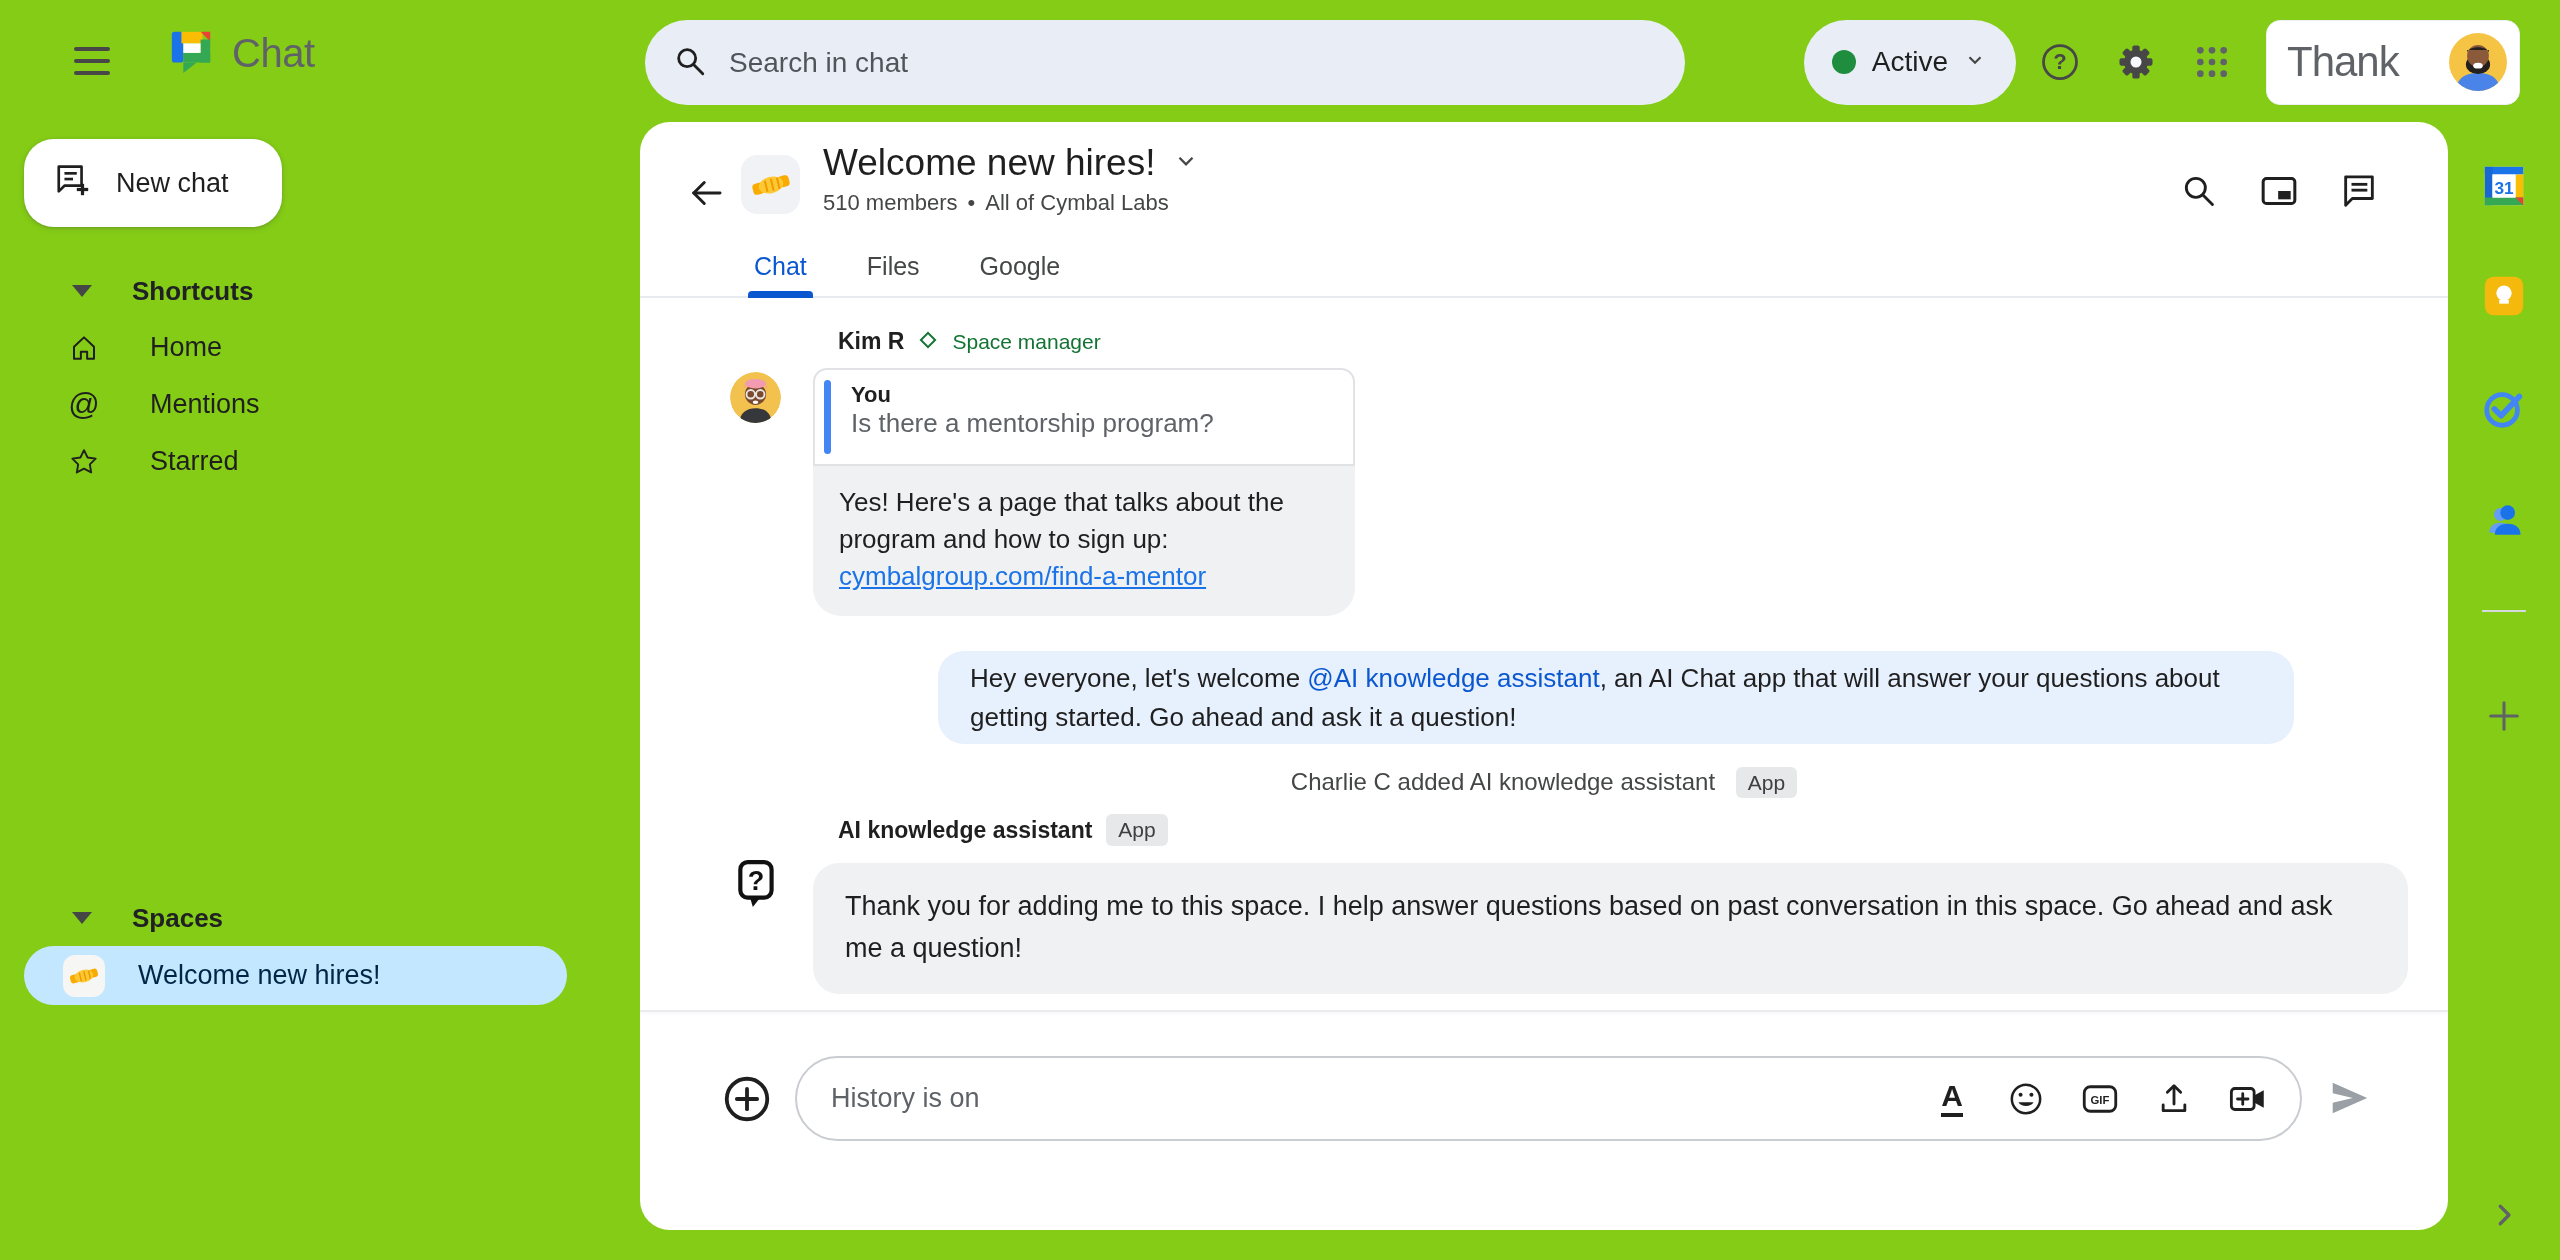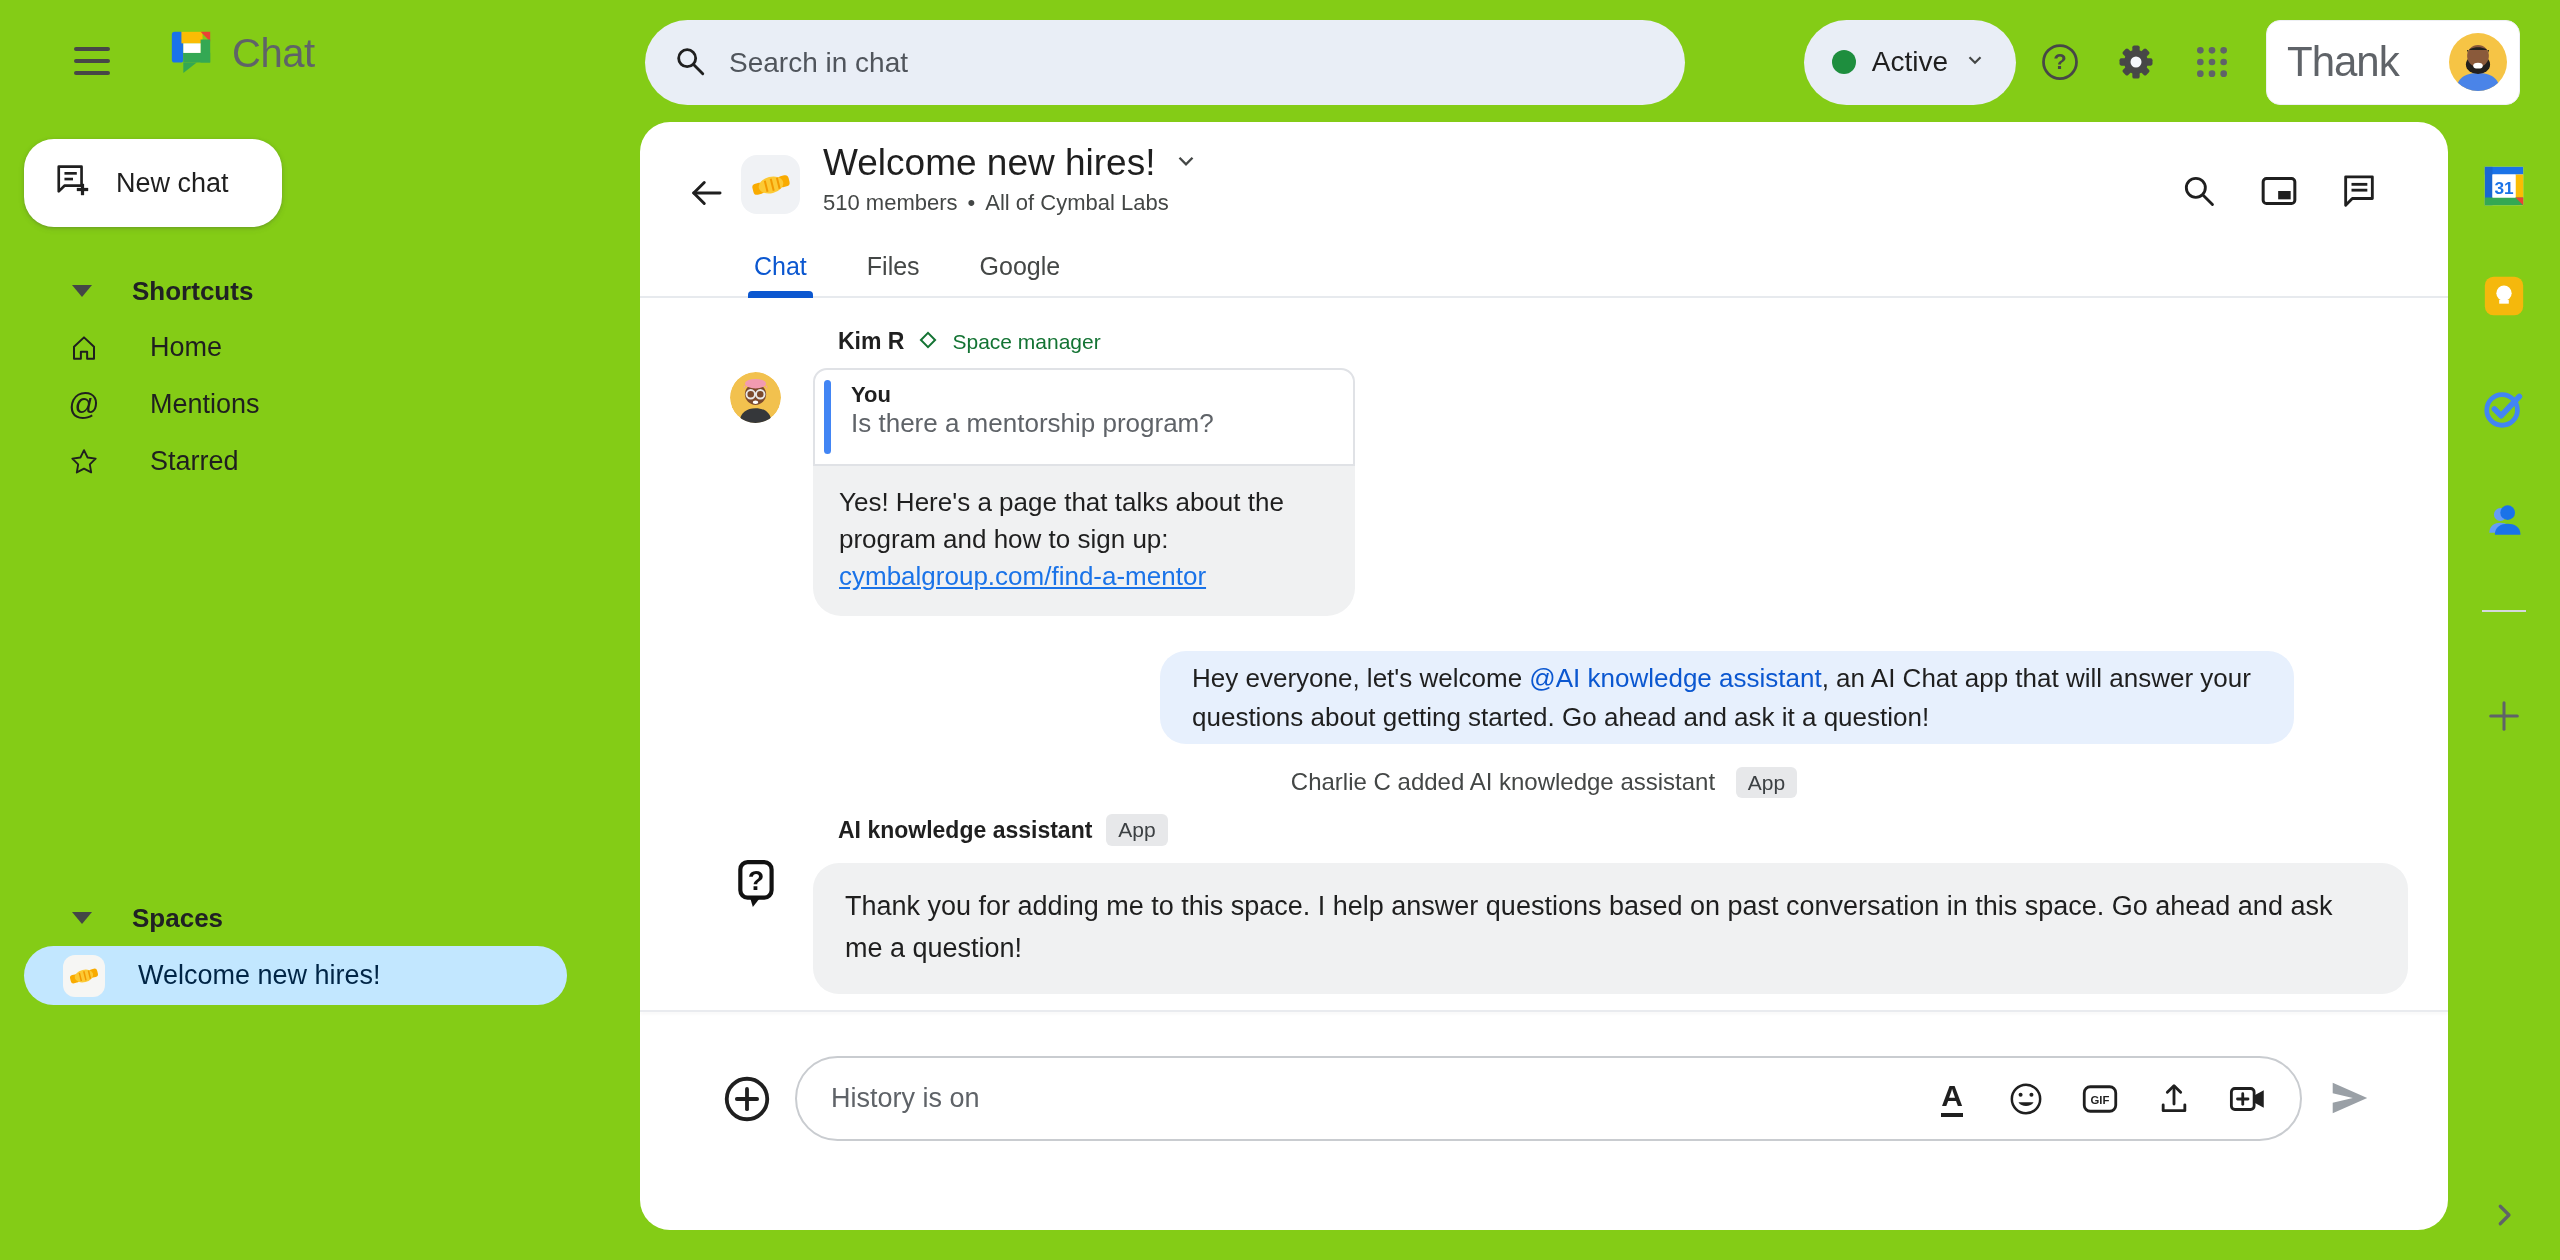--- a/index.html
+++ b/index.html
@@ -67,21 +67,21 @@
   .app-badge { background:#e7e8ea; color:#3c4043; font-size:21px; font-weight:500; border-radius:6px; padding:4px 12px; }
   .avatar-51 { position:absolute; width:51px; height:51px; border-radius:50%; overflow:hidden; }
 
   .quote-card { position:absolute; left:173px; top:70px; width:542px; height:98px; background:#ffffff; border:2px solid #e0e2e6; border-radius:14px 14px 0 0; padding:12px 20px 0 36px; }
   .quote-bar { position:absolute; left:9px; top:10px; bottom:10px; width:7px; border-radius:4px; background:#4285f4; }
   .quote-author { font-size:22px; font-weight:700; color:#1f1f1f; }
   .quote-text { font-size:26px; color:#5f6368; }
   .bubble { font-size:26px; line-height:37px; color:#1f1f1f; }
   .bubble-grey-1 { position:absolute; left:173px; top:168px; width:542px; height:150px; background:#f0f1f2; border-radius:0 0 28px 28px; padding:18px 26px; }
   .msg-link { color:#1a73e8; text-decoration:underline; cursor:pointer; }
-  .bubble-blue { position:absolute; right:154px; top:353px; width:1134px; height:93px; background:#e7f0fd; border-radius:26px; padding:8px 32px; display:flex; align-items:center; line-height:39px; }
+  .bubble-blue { position:absolute; right:154px; top:353px; width:1356px; height:93px; background:#e7f0fd; border-radius:26px; padding:8px 32px; display:flex; align-items:center; line-height:39px; }
   .mention { color:#0b57d0; cursor:pointer; }
   .system-row { position:absolute; top:470px; left:0; right:0; text-align:center; font-size:24px; color:#444746; }
   .bubble-grey-2 { position:absolute; left:173px; top:565px; width:1595px; height:131px; background:#f0f1f2; border-radius:26px; padding:22px 32px; font-size:27px; line-height:42px; }
 
   .compose-divider { position:absolute; left:0; right:0; top:888px; height:2px; background:#e9ebef; box-shadow:0 2px 3px rgba(0,0,0,.04); }
   .compose { position:absolute; left:0; right:0; top:934px; height:85px; }
   .attach-btn { position:absolute; left:80px; top:16px; width:54px; height:54px; border:none; background:transparent; cursor:pointer; }
   .input-pill { position:absolute; left:155px; top:0; width:1507px; height:85px; border:2px solid #c9ccd0; border-radius:44px; display:flex; align-items:center; }
   .input-pill input { flex:1; border:none; outline:none; background:transparent; font-size:27px; color:#1f1f1f; padding-left:34px; font-family:inherit; }
   .input-pill input::placeholder { color:#5f6368; opacity:1; }

